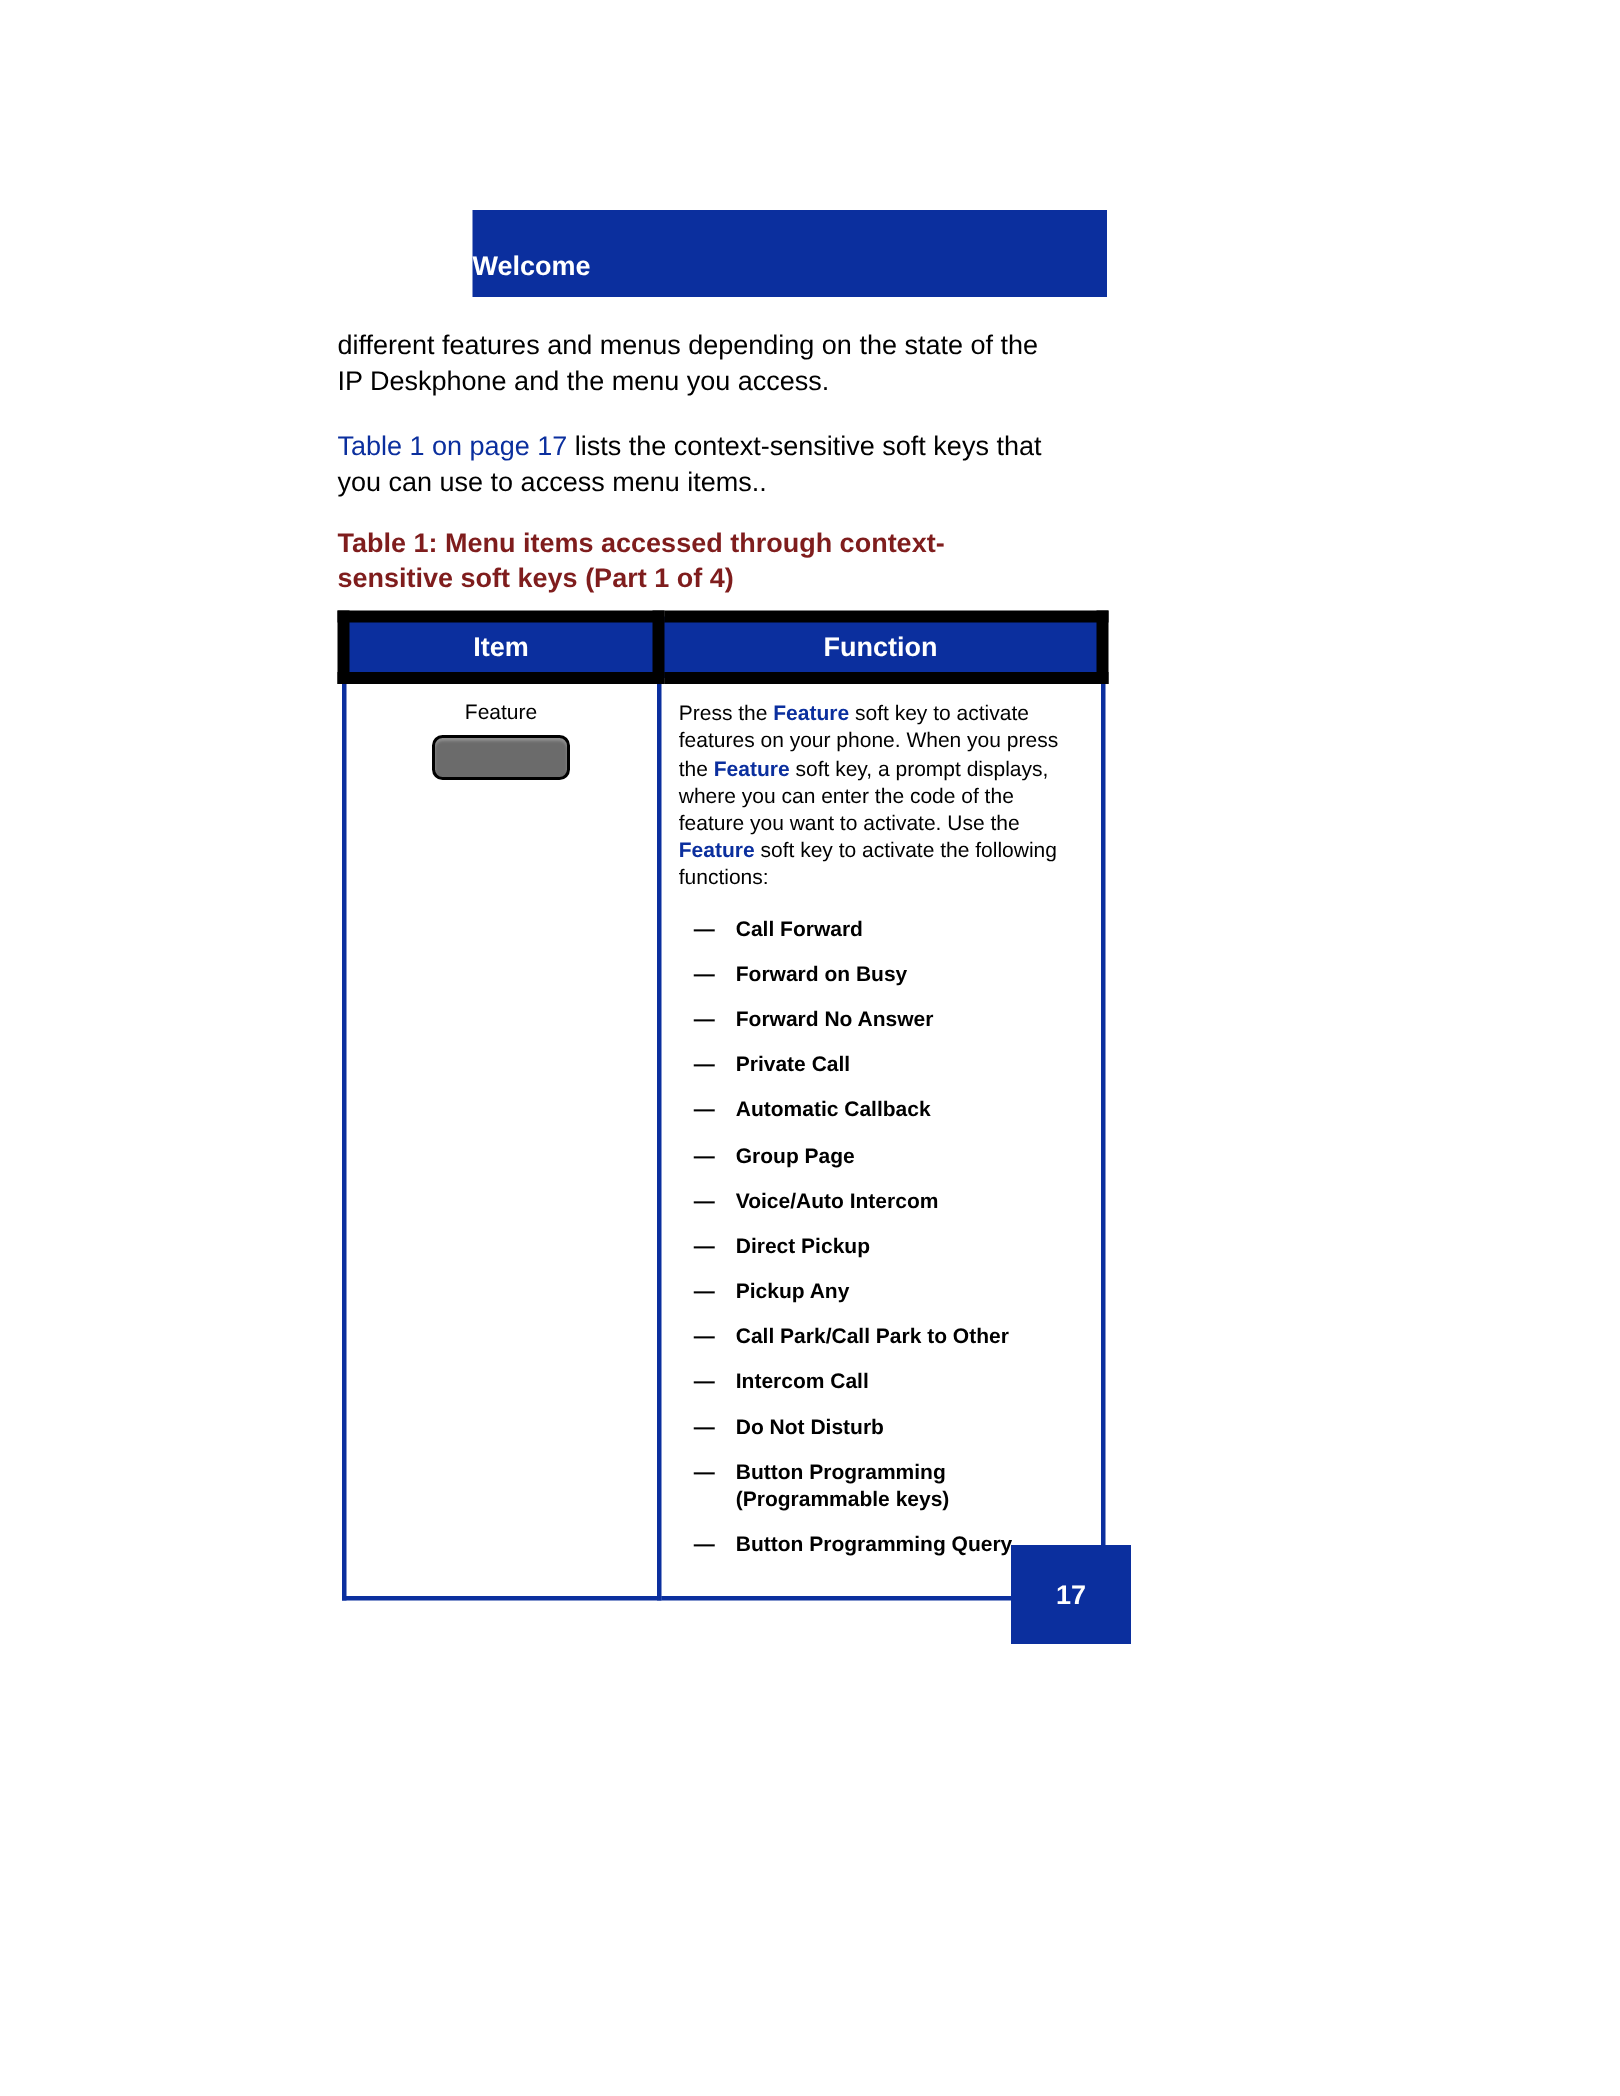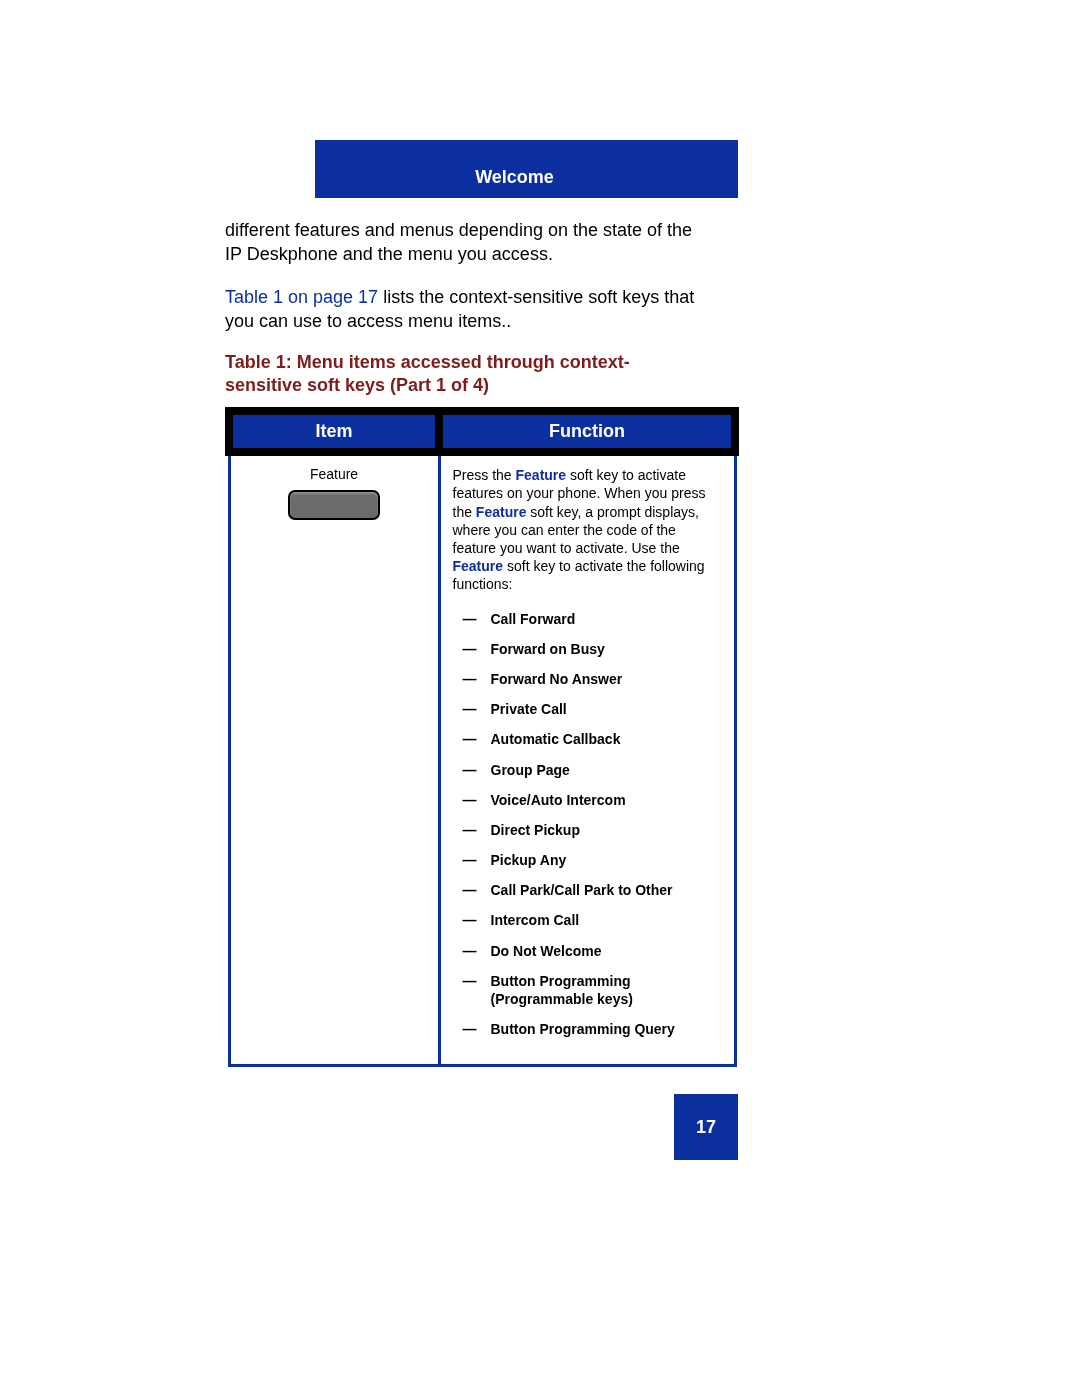--- a/index.html
+++ b/index.html
@@ -23,21 +23,21 @@
     top: 140px;
     left: 315px;
     width: 423px;
     height: 58px;
     background: #0b2f9e;
     color: #fff;
     font-weight: bold;
     font-size: 18px;
     display: flex;
     align-items: flex-end;
-    justify-content: center;
+    justify-content: flex-start;
     padding: 0 24px 10px 0;
   }
   .content {
     position: absolute;
     top: 218px;
     left: 225px;
     width: 470px;
   }
   .para {
     font-size: 18px;
@@ -114,22 +114,22 @@
   }
   .dash-list li::before {
     content: "—";
     position: absolute;
     left: 10px;
     top: 0;
   }
   .page-num-box {
     position: absolute;
     left: 674px;
-    top: 1094px;
-    width: 64px;
+    top: 1030px;
+    width: 80px;
     height: 66px;
     background: #0b2f9e;
     color: #fff;
     font-weight: bold;
     font-size: 18px;
     display: flex;
     align-items: center;
     justify-content: center;
   }
 </style>
@@ -174,21 +174,21 @@
               <li>Forward on Busy</li>
               <li>Forward No Answer</li>
               <li>Private Call</li>
               <li>Automatic Callback</li>
               <li>Group Page</li>
               <li>Voice/Auto Intercom</li>
               <li>Direct Pickup</li>
               <li>Pickup Any</li>
               <li>Call Park/Call Park to Other</li>
               <li>Intercom Call</li>
-              <li>Do Not Welcome</li>
+              <li>Do Not Disturb</li>
               <li>Button Programming (Programmable keys)</li>
               <li>Button Programming Query</li>
             </ul>
           </td>
         </tr>
       </tbody>
     </table>
 
   </div>
 

